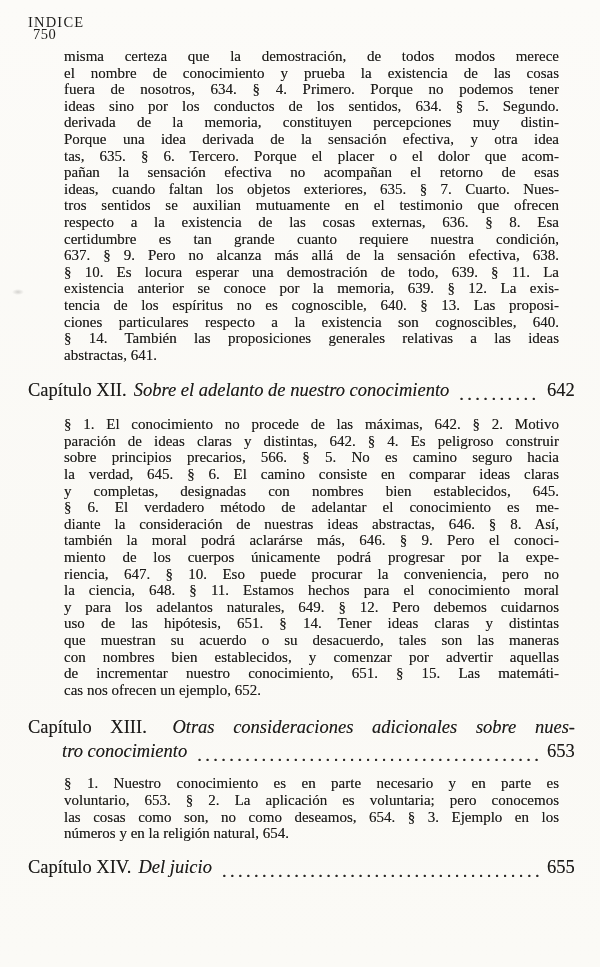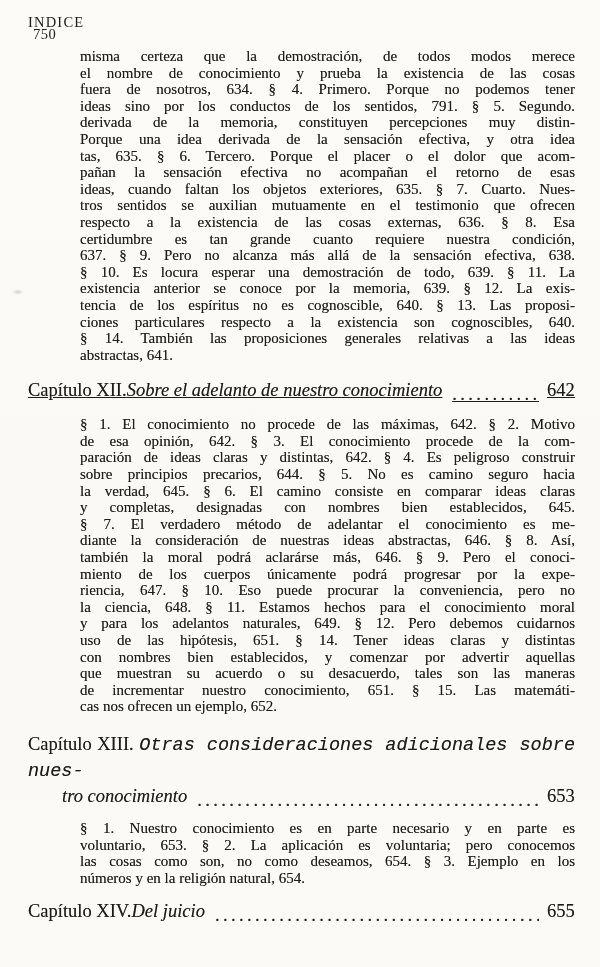--- a/index.html
+++ b/index.html
@@ -31,57 +31,57 @@
   .pagenum {
     position: absolute; left: 5px; top: 12px;
     font-size: 14.5px; letter-spacing: 0.5px;
   }
   .runhead {
     display: block; text-align: left;
     font-size: 14.5px; letter-spacing: 1.2px;
   }
   
   .para {
-    margin-left: 52px;
+    margin-left: 36px;
     width: 495px;
     font-size: 15px;
     line-height: 16.6px;
     text-shadow: 0 0 0.4px rgba(30,28,25,0.55);
   }
   .tline { text-align: justify; text-align-last: justify; white-space: normal; }
   .tline-last { text-align-last: left; }
   
   .chapter {
     display: flex;
     align-items: baseline;
     font-size: 18.5px;
     line-height: 24px;
     text-shadow: 0 0 0.4px rgba(30,28,25,0.5);
   }
-  .ch-xii  { margin-top: 15px; margin-bottom: 14px; text-decoration: underline; }
+  .ch-xii  { margin-top: 15px; margin-bottom: 14px; }
   .ch-xiii { margin-top: 17px; margin-bottom: 12px; }
   .ch-xiv  { margin-top: 13px; margin-bottom: 10px; }
   .ch-label { white-space: nowrap; }
-  .ch-title { font-style: italic; white-space: nowrap; }
+  .ch-title { font-style: italic; margin-left: 7px; white-space: nowrap; }
   .ch-title2 { font-style: italic; white-space: nowrap; }
   .leader {
     flex: 1 1 0; min-width: 0;
     overflow: hidden; white-space: nowrap;
     letter-spacing: 3.4px;
     margin: 0 8px 0 10px;
     transform: translateY(4px);
     color: #2a2824;
   }
   .ch-page { white-space: nowrap; min-width: 28px; text-align: left; }
   .ch-block { display: block; }
   .ch-line1 {
     display: block;
     text-align: justify; text-align-last: justify;
   }
-  .ch-line1 .ch-title { white-space: normal; font-family: Liberation Mono, monospace; }
+  .ch-line1 .ch-title { white-space: normal; }
   .ch-line2 {
     display: flex; align-items: baseline;
     margin-left: 34px;
   }
   
   .artifact {
     position: absolute; left: 12px; top: 289px;
     width: 12px; height: 6px;
     background: radial-gradient(ellipse at center, rgba(90,88,84,0.45) 0%, rgba(90,88,84,0) 70%);
     opacity: 0.55;
@@ -96,21 +96,21 @@
 
     <div class="header">
       <span class="pagenum">750</span>
       <span class="runhead">INDICE</span>
     </div>
 
     <div class="para">
         <div class="tline">misma certeza que la demostración, de todos modos merece</div>
         <div class="tline">el nombre de conocimiento y prueba la existencia de las cosas</div>
         <div class="tline">fuera de nosotros, 634.  § 4. Primero. Porque no podemos tener</div>
-        <div class="tline">ideas sino por los conductos de los sentidos, 791.  § 5. Segundo.</div>
+        <div class="tline">ideas sino por los conductos de los sentidos, 634.  § 5. Segundo.</div>
         <div class="tline">derivada de la memoria, constituyen percepciones muy distin-</div>
         <div class="tline">Porque una idea derivada de la sensación efectiva, y otra idea</div>
         <div class="tline">tas, 635.  § 6. Tercero. Porque el placer o el dolor que acom-</div>
         <div class="tline">pañan la sensación efectiva no acompañan el retorno de esas</div>
         <div class="tline">ideas, cuando faltan los objetos exteriores, 635.  § 7. Cuarto. Nues-</div>
         <div class="tline">tros sentidos se auxilian mutuamente en el testimonio que ofrecen</div>
         <div class="tline">respecto a la existencia de las cosas externas, 636.  § 8. Esa</div>
         <div class="tline">certidumbre es tan grande cuanto requiere nuestra condición,</div>
         <div class="tline">637.  § 9. Pero no alcanza más allá de la sensación efectiva, 638.</div>
         <div class="tline">§ 10. Es locura esperar una demostración de todo, 639.  § 11. La</div>
@@ -123,35 +123,34 @@
 
     <div class="chapter ch-xii">
       <span class="ch-label">Capítulo XII.</span>
       <span class="ch-title">Sobre el adelanto de nuestro conocimiento</span>
       <span class="leader">..........................................................................................</span>
       <span class="ch-page">642</span>
     </div>
 
     <div class="para">
         <div class="tline">§ 1. El conocimiento no procede de las máximas, 642.  § 2. Motivo</div>
-        <div class="tline">de esa opinión, 642.  § 3. El conocimiento procede de la com-</div>
         <div class="tline">paración de ideas claras y distintas, 642.  § 4. Es peligroso construir</div>
-        <div class="tline">sobre principios precarios, 644.  § 5. No es camino seguro hacia</div>
+        <div class="tline">sobre principios precarios, 566.  § 5. No es camino seguro hacia</div>
         <div class="tline">la verdad, 645.  § 6. El camino consiste en comparar ideas claras</div>
         <div class="tline">y completas, designadas con nombres bien establecidos, 645.</div>
-        <div class="tline">§ 7. El verdadero método de adelantar el conocimiento es me-</div>
+        <div class="tline">§ 6. El verdadero método de adelantar el conocimiento es me-</div>
         <div class="tline">diante la consideración de nuestras ideas abstractas, 646.  § 8. Así,</div>
         <div class="tline">también la moral podrá aclarárse más, 646.  § 9. Pero el conoci-</div>
         <div class="tline">miento de los cuerpos únicamente podrá progresar por la expe-</div>
         <div class="tline">riencia, 647.  § 10. Eso puede procurar la conveniencia, pero no</div>
         <div class="tline">la ciencia, 648.  § 11. Estamos hechos para el conocimiento moral</div>
         <div class="tline">y para los adelantos naturales, 649.  § 12. Pero debemos cuidarnos</div>
         <div class="tline">uso de las hipótesis, 651.  § 14. Tener ideas claras y distintas</div>
+        <div class="tline">que muestran su acuerdo o su desacuerdo, tales son las maneras</div>
         <div class="tline">con nombres bien establecidos, y comenzar por advertir aquellas</div>
-        <div class="tline">que muestran su acuerdo o su desacuerdo, tales son las maneras</div>
         <div class="tline">de incrementar nuestro conocimiento, 651.  § 15. Las matemáti-</div>
         <div class="tline tline-last">cas nos ofrecen un ejemplo, 652.</div>
       </div>
 
     <div class="ch-block ch-xiii chapter" style="display:block;">
       <span class="ch-line1">
         <span class="ch-label">Capítulo XIII.</span>
         <span class="ch-title">Otras consideraciones adicionales sobre nues-</span>
       </span>
       <span class="ch-line2">

